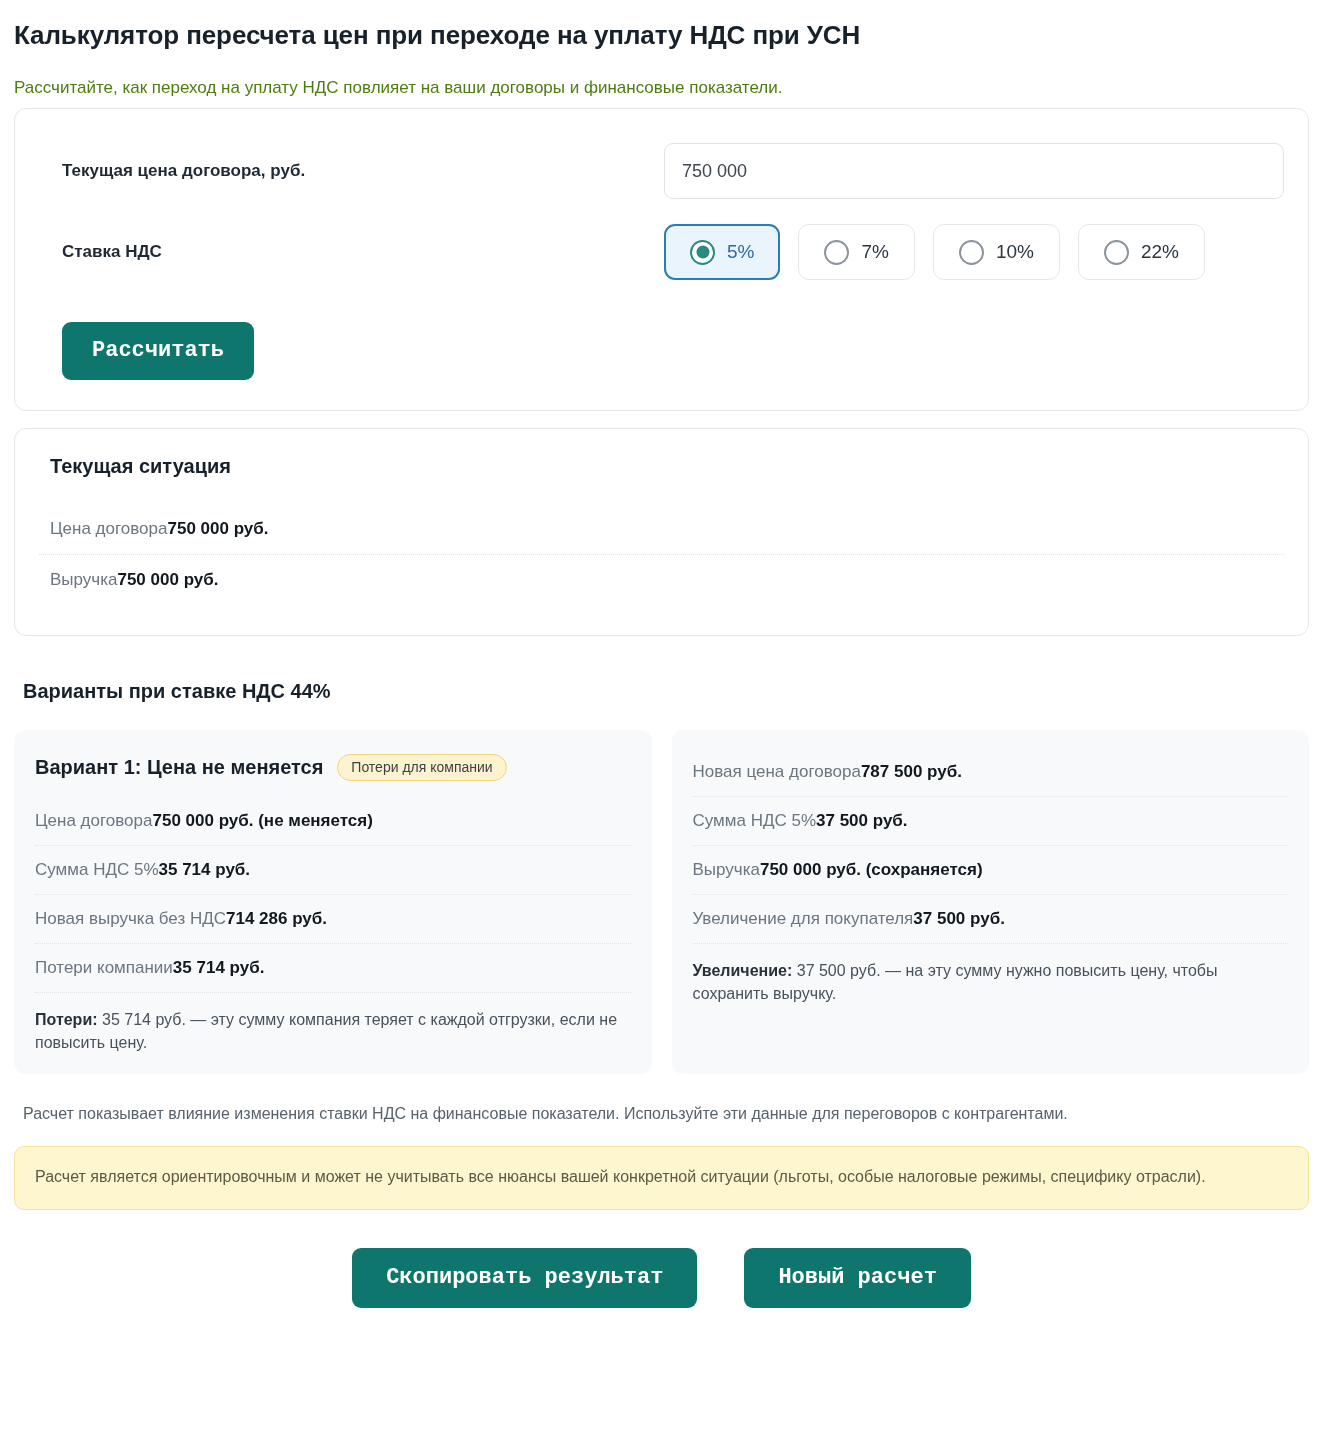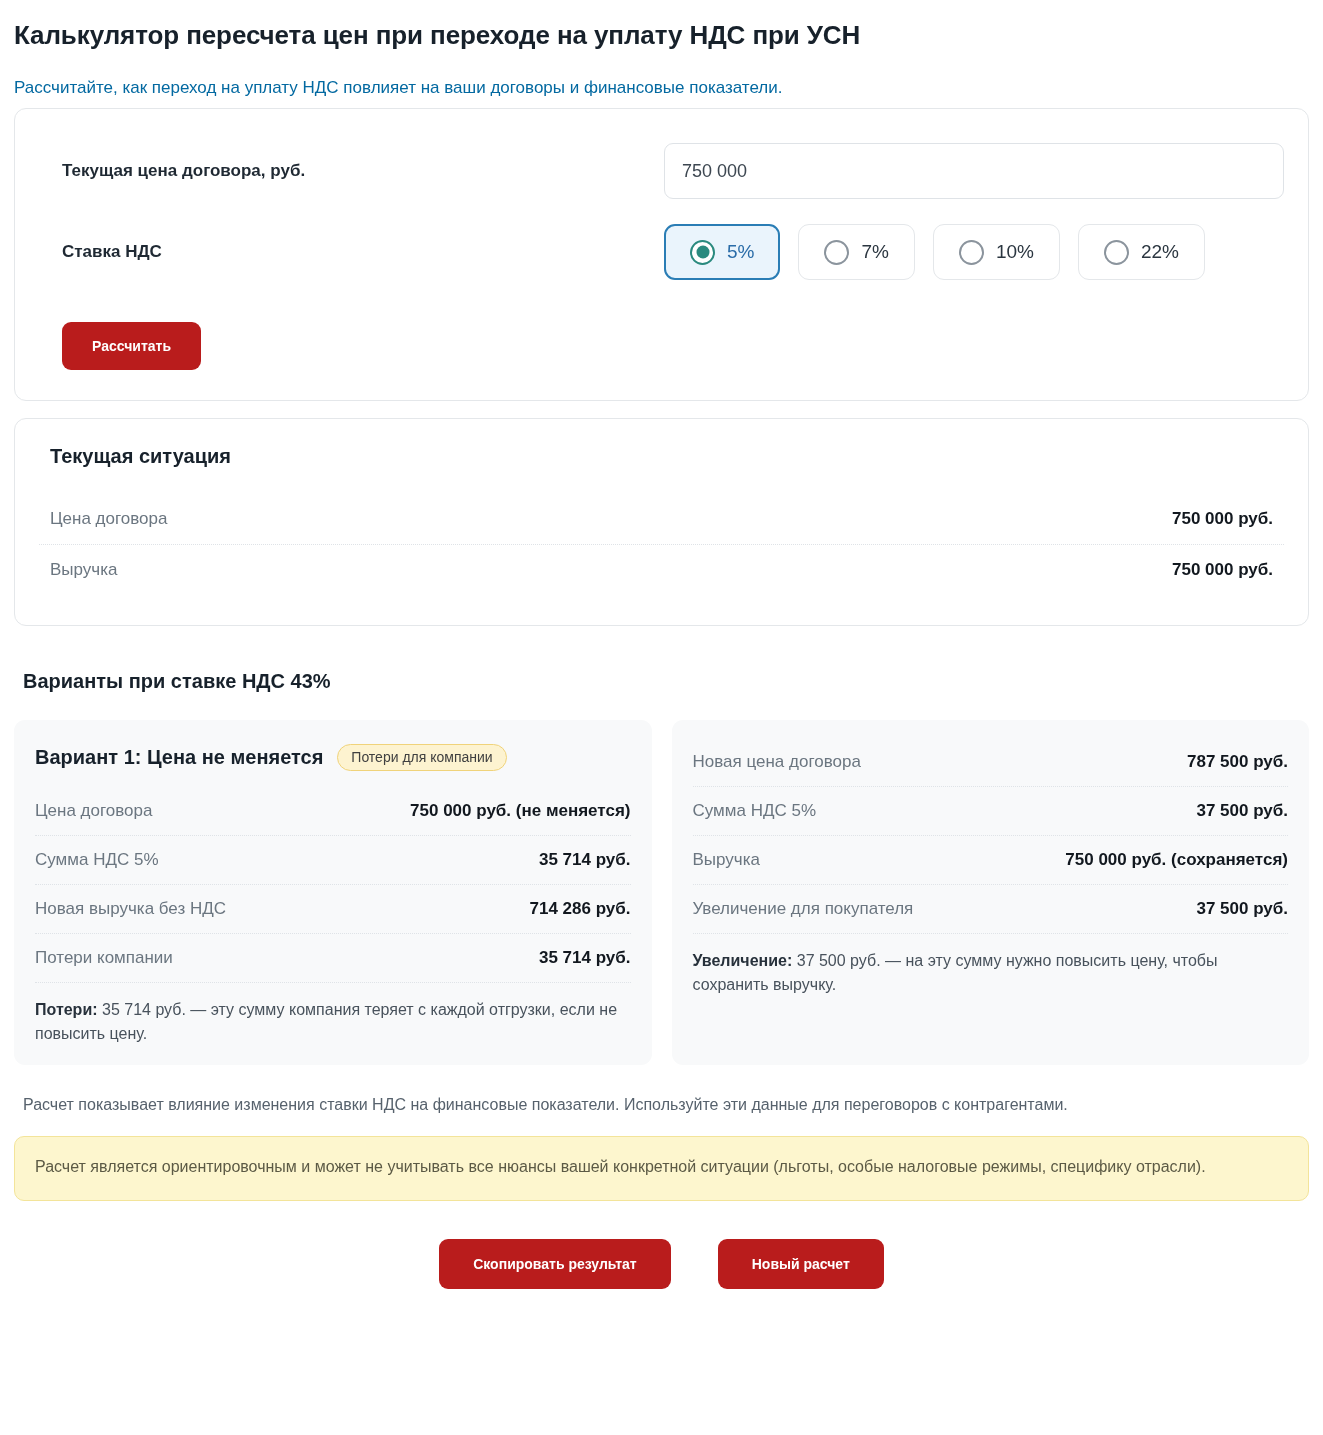--- a/index.html
+++ b/index.html
@@ -24,21 +24,21 @@
   .page-title {
     font-size: 26px;
     font-weight: bold;
     color: #17212b;
     letter-spacing: -0.1px;
     margin: 6px 0 8px 0;
     line-height: 1.2;
   }
   .page-subtitle {
     font-size: 17px;
-    color: #0369a1;
+    color: #4d7c0f;
     margin: 26px 0 0 0;
     line-height: 1.3;
   }
 
   
   .card {
     background: #ffffff;
     border: 1px solid #e4e7ea;
     border-radius: 12px;
     margin-top: 9px;
@@ -121,45 +121,44 @@
     transform: translate(-50%, -50%);
     width: 13px; height: 13px;
     border-radius: 50%;
     background: #2b8a7f;
   }
   .radio-pill.selected .pill-label { color: #2a6ca8; }
 
   
   .btn-primary {
     display: inline-block;
-    background: #b91c1c;
+    background: #0f766e;
     color: #ffffff;
     border: none;
     border-radius: 9px;
-    font-family: Liberation Sans, sans-serif;
-    font-size: 14px;
+    font-family: Liberation Mono, monospace;
+    font-size: 22px;
     font-weight: bold;
     padding: 16px 30px;
     cursor: pointer;
     line-height: 1.15;
   }
   .calc-btn-wrap { padding-left: 23px; margin-top: 42px; }
 
   
   .card-heading {
     font-size: 20px;
     font-weight: bold;
     color: #17212b;
     padding-left: 11px;
     margin-bottom: 26px;
   }
   .kv-row {
     display: flex;
     align-items: baseline;
-    justify-content: space-between;
     padding: 15px 11px;
   }
   .kv-row + .kv-row { border-top: 1px dotted #dfe3e7; }
   .kv-key {
     font-size: 17px;
     color: #6b7680;
   }
   .kv-val {
     font-size: 17px;
     font-weight: bold;
@@ -313,21 +312,21 @@
     <div class="kv-row">
       <span class="kv-key">Цена договора</span>
       <span class="kv-val">750 000 руб.</span>
     </div>
     <div class="kv-row">
       <span class="kv-key">Выручка</span>
       <span class="kv-val">750 000 руб.</span>
     </div>
   </div>
 
-  <div class="section-heading">Варианты при ставке НДС 43%</div>
+  <div class="section-heading">Варианты при ставке НДС 44%</div>
 
   <div class="variants">
 
     <div class="variant-card">
       <div class="variant-head">
         <span class="variant-title">Вариант 1: Цена не меняется</span>
         <span class="badge warn">Потери для компании</span>
       </div>
 
       <div class="kv-row">

